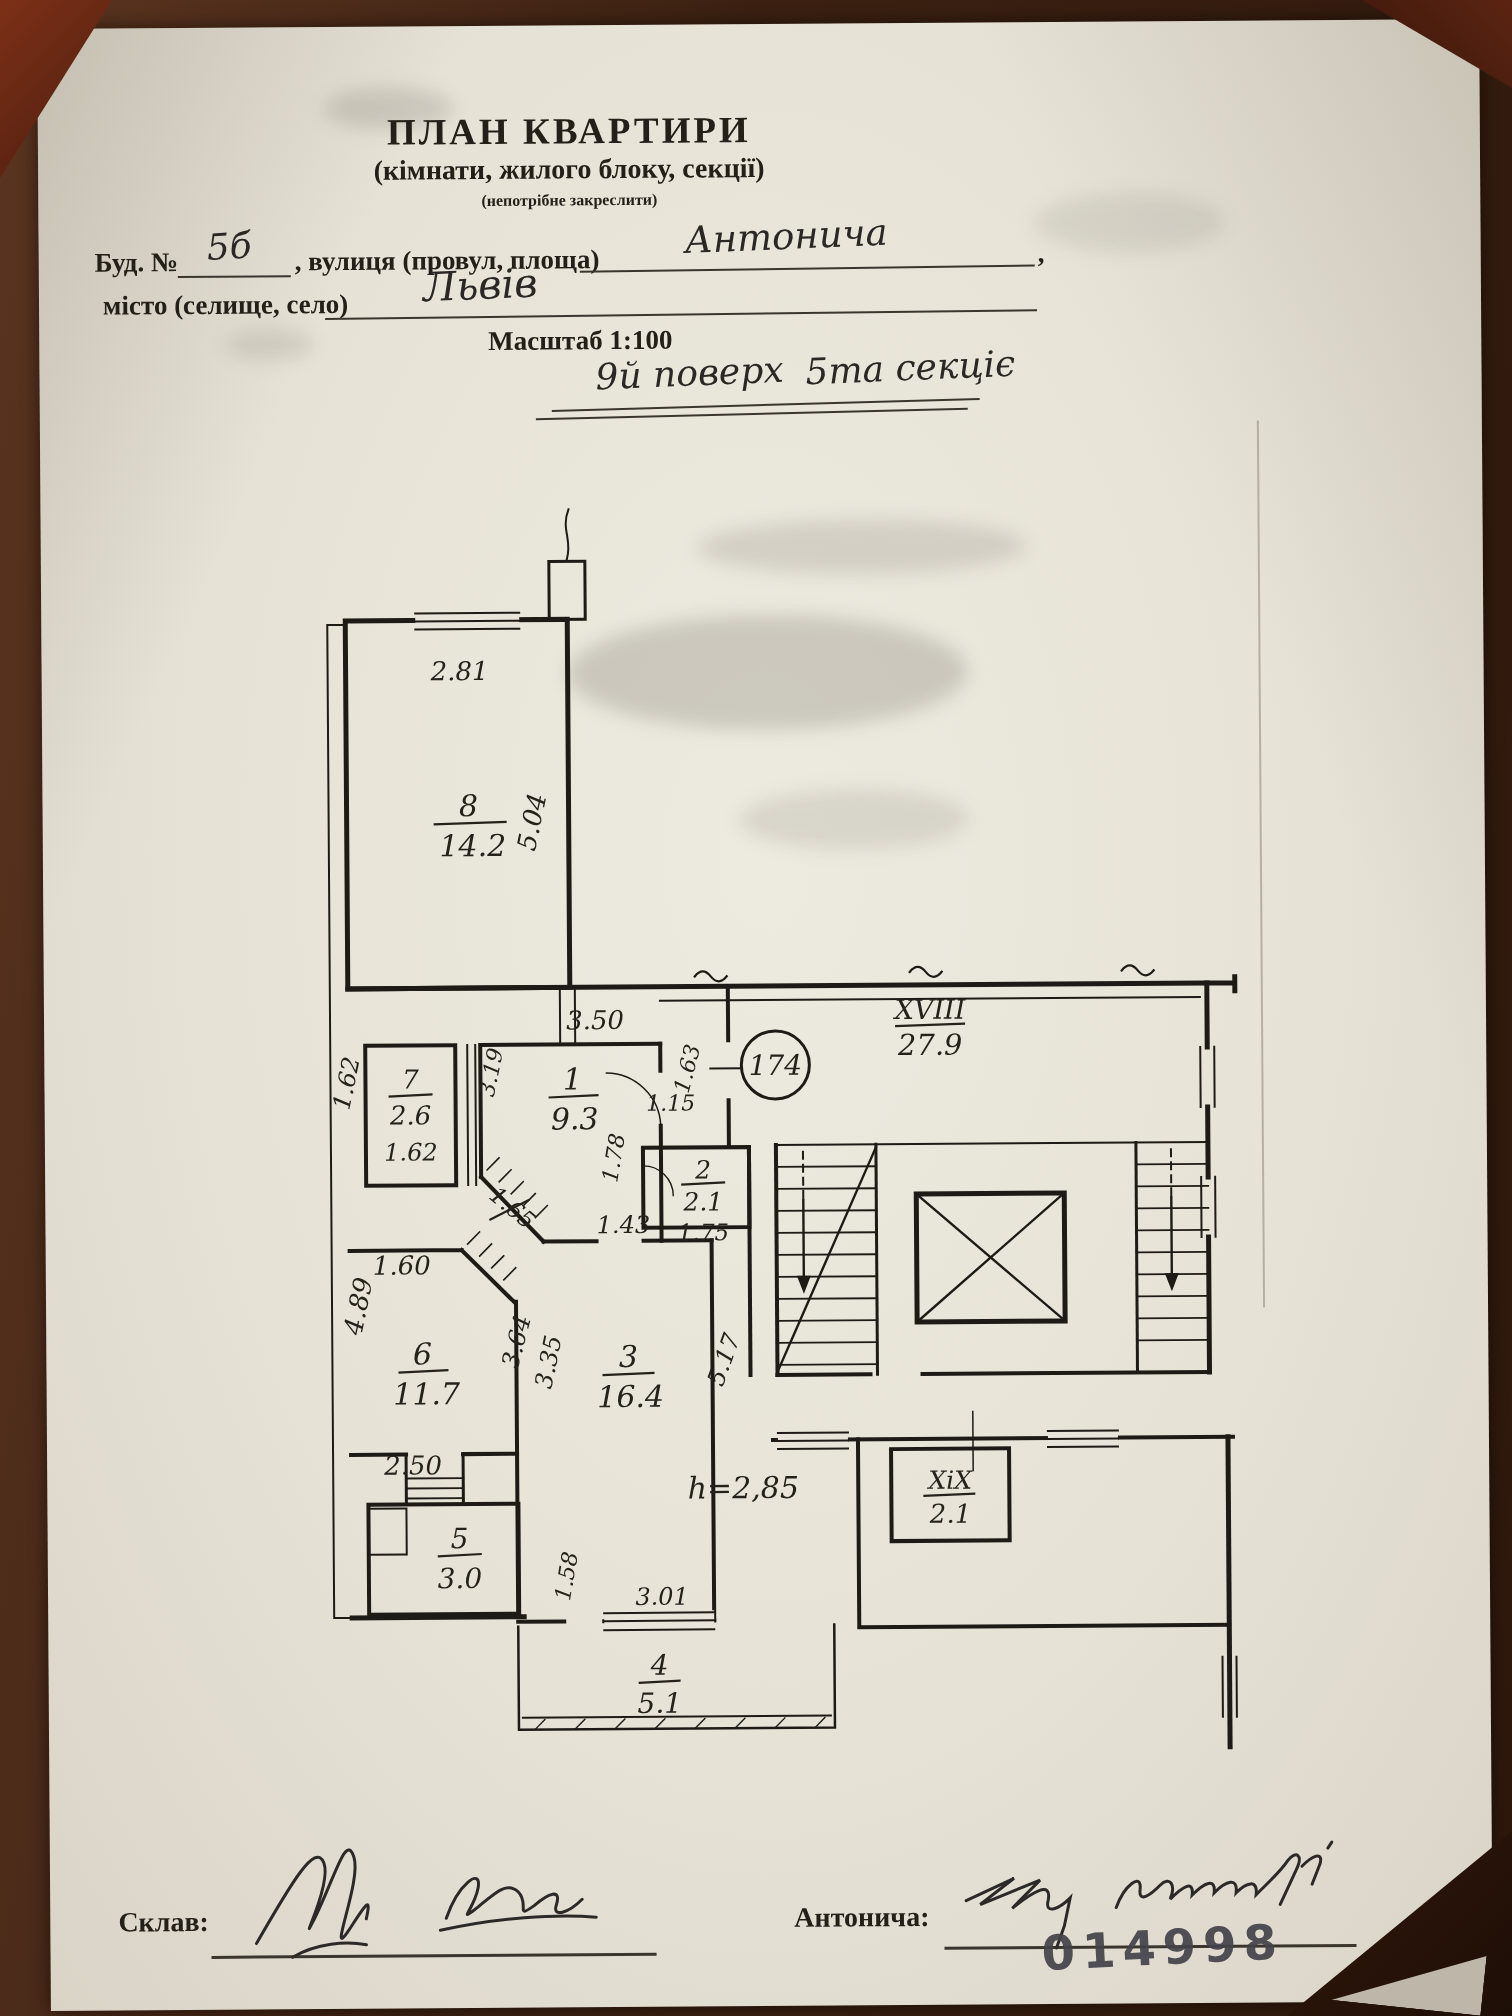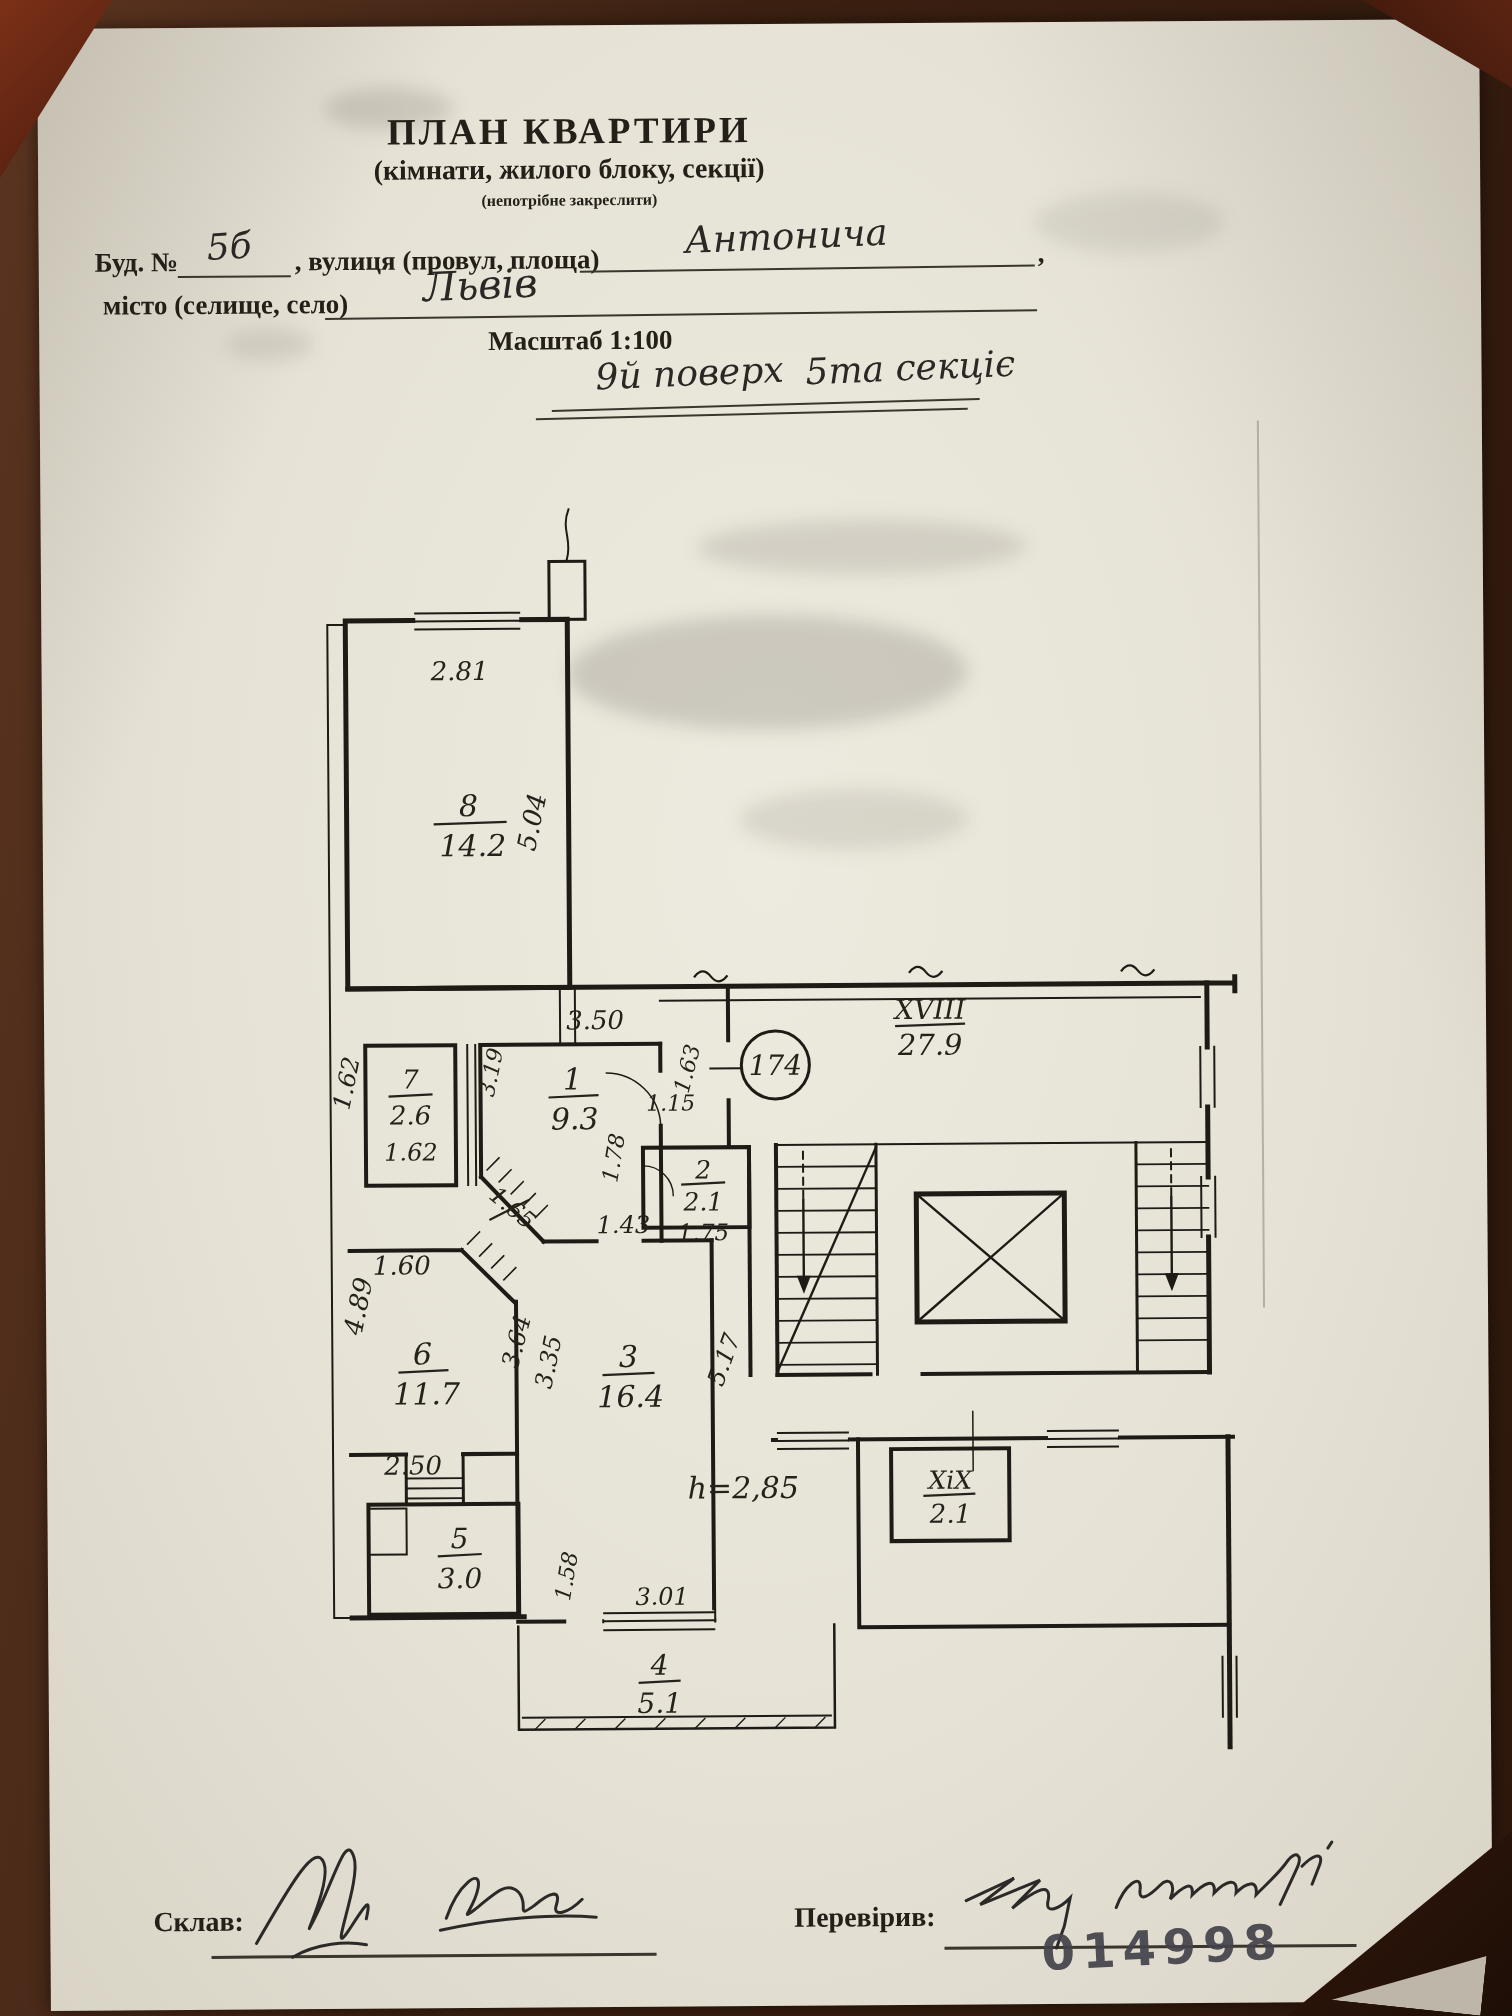--- a/index.html
+++ b/index.html
@@ -212,23 +212,23 @@
       <text x="252" y="932" transform="rotate(-75 252 932)">3.64</text>
       <text x="284" y="952" transform="rotate(-78 284 952)">3.35</text>
       <text x="140" y="1062" font-size="26">2.50</text>
       <text x="459" y="952" transform="rotate(-70 459 952)">5.17</text>
       <text x="470" y="1088" font-size="30">h=2,85</text>
       <text x="300" y="1166" transform="rotate(-80 300 1166)" font-size="22">1.58</text>
       <text x="388" y="1194">3.01</text>
     </g>
   </svg>
 
-  <div class="printed" style="left:112px;top:1902px;font-size:28px;margin-left:35px;">Склав:</div>
+  <div class="printed" style="left:112px;top:1902px;font-size:28px;">Склав:</div>
   <div class="rule" style="left:205px;top:1952px;width:445px;height:3px;"></div>
-  <div class="printed" style="left:788px;top:1902px;font-size:28px;">Перевірив:</div>
+  <div class="printed" style="left:788px;top:1902px;font-size:28px;">Антонича:</div>
   <div class="rule" style="left:938px;top:1948px;width:412px;height:3px;"></div>
 
   <svg style="position:absolute;left:190px;top:1820px;" width="490" height="150" viewBox="0 0 490 150">
     <g stroke="#2c2a28" stroke-width="3" fill="none" stroke-linecap="round">
       <path d="M60,120 C95,60 120,18 128,40 C136,62 100,130 118,96 C140,52 150,10 158,34 C166,58 130,140 152,108 C168,84 176,70 170,96"></path>
       <path d="M96,134 C120,120 150,118 170,122"></path>
       <path d="M250,96 C262,62 286,44 282,66 C278,86 262,100 278,88 C296,74 310,58 322,70 C334,82 318,98 338,84 C352,72 366,66 360,84 C356,96 372,92 386,78"></path>
       <path d="M244,108 C300,96 360,92 400,96"></path>
     </g>
   </svg>

